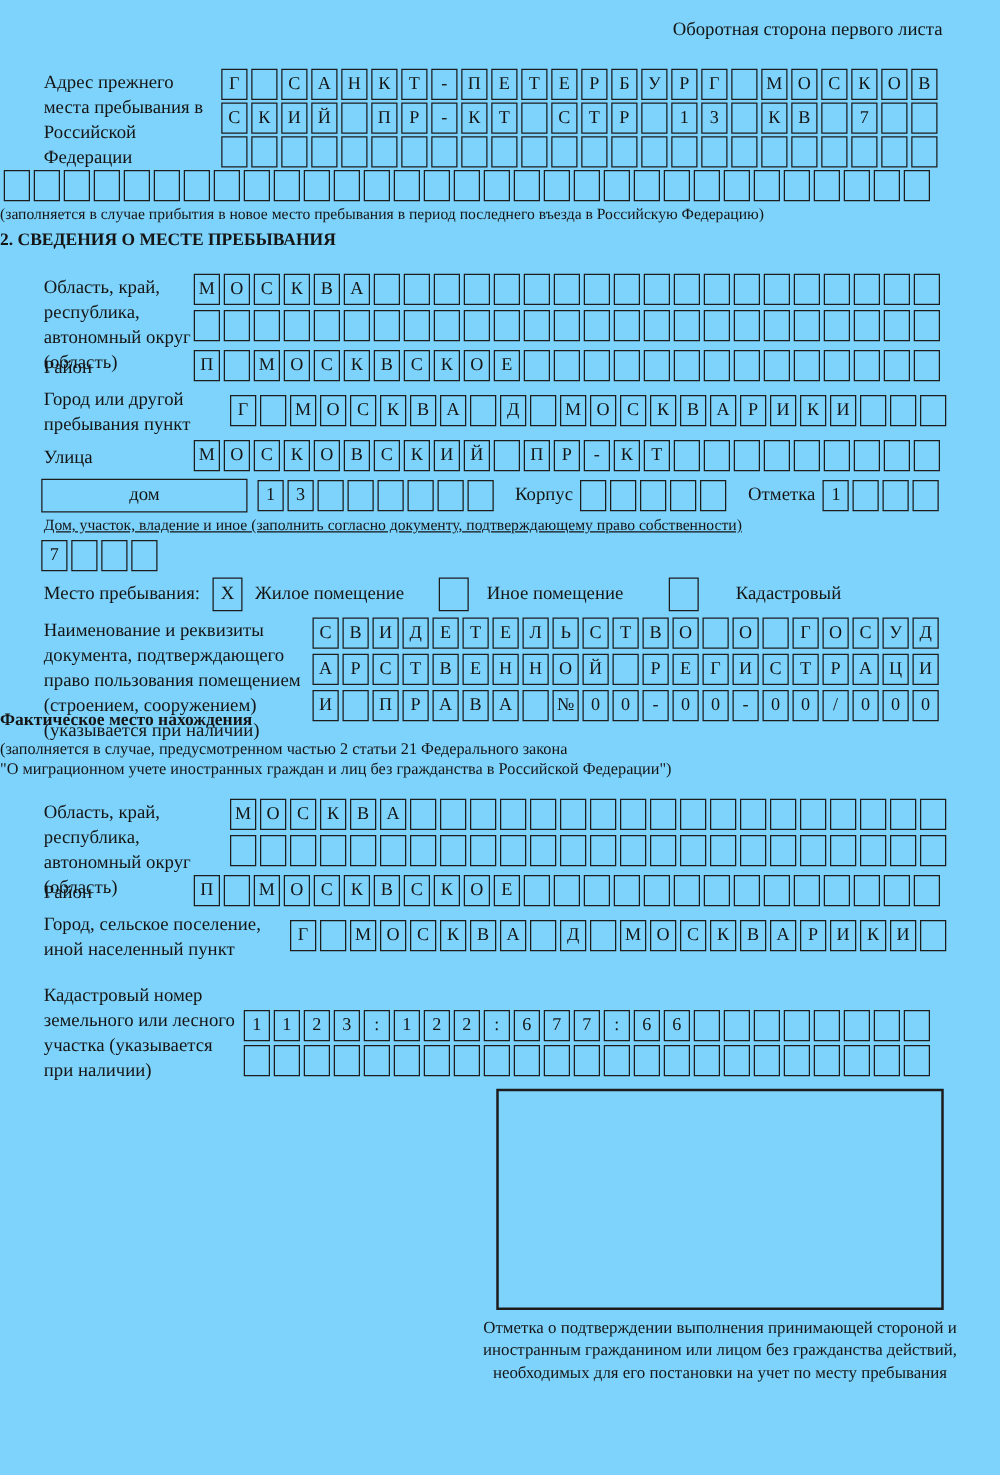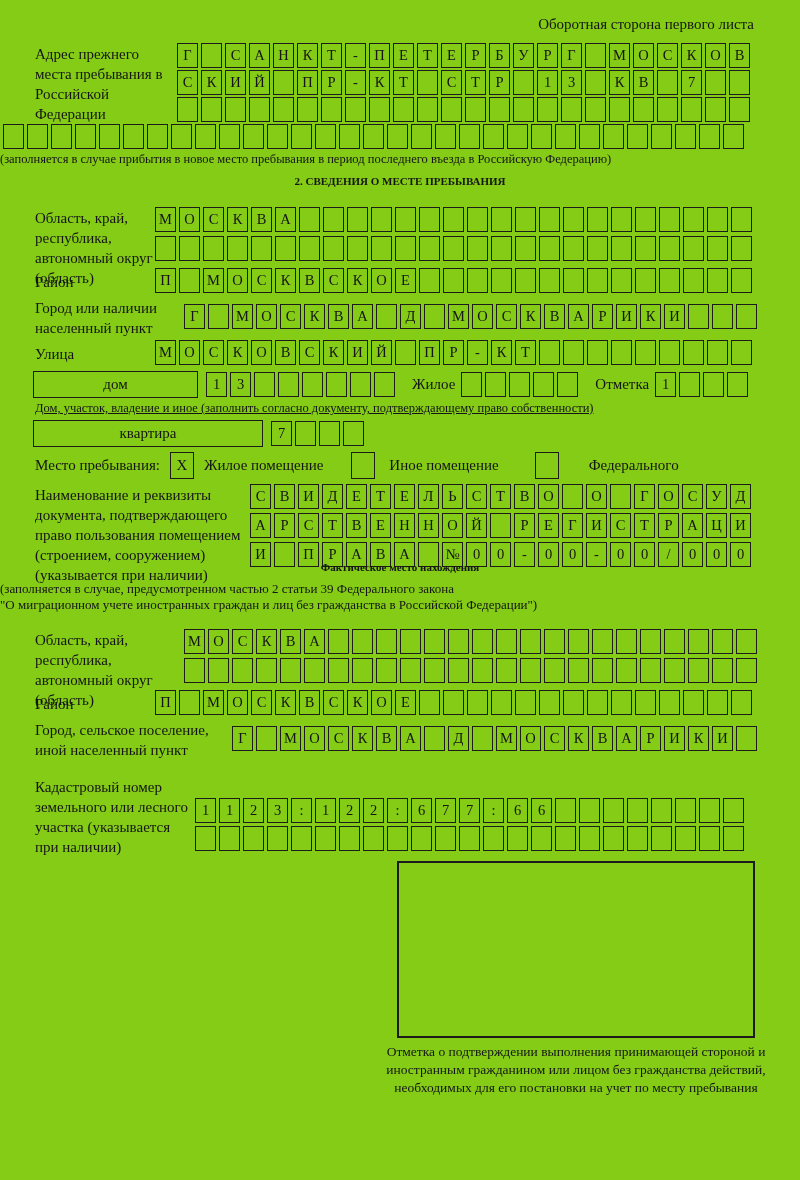--- a/index.html
+++ b/index.html
@@ -1,47 +1,47 @@
 <!DOCTYPE html>
 <html><head>
 <meta charset="utf-8">
 <style>
   html,body{margin:0;padding:0;background:#fff;}
-  .page{position:relative;width:800px;height:1180px;background:#84cc16;color:#151515;
+  .page{position:relative;width:800px;height:1180px;background:#7dd3fc;color:#151515;
         font-family:"Liberation Serif","DejaVu Serif",serif;font-size:15px;overflow:hidden;}
   .hdr{padding-top:16px;padding-right:46px;text-align:right;font-size:15px;}
   .frow{display:flex;align-items:flex-start;padding-left:35px;}
   .flabel{flex:0 0 auto;line-height:20px;padding-top:1px;}
   .boxcol{display:flex;flex-direction:column;}
   .boxrow{display:flex;flex-wrap:nowrap;margin-bottom:2px;}
   .cbox{box-sizing:border-box;flex:0 0 auto;width:21px;height:25px;border:1.7px solid #1c1c1c;
         margin-right:3px;display:inline-flex;align-items:center;justify-content:center;
         font-size:14.5px;line-height:1;}
   .note{font-size:12.5px;line-height:16px;}
   .note-center{}
   .note-left{padding-left:35px;text-decoration:underline;}
-  .h-bold{font-weight:bold;text-align:center;font-size:11px;line-height:20px;}
+  .h-bold{font-weight:bold;font-size:14px;line-height:20px;}
   .namedbox{box-sizing:border-box;border:1.7px solid #1c1c1c;height:27px;display:flex;
             align-items:center;justify-content:center;font-size:15px;flex:0 0 auto;}
   .inline-lbl{line-height:27px;flex:0 0 auto;}
   .ckbox{box-sizing:border-box;width:24px;height:27px;border:1.7px solid #1c1c1c;flex:0 0 auto;
          display:inline-flex;align-items:center;justify-content:center;font-size:15px;}
   .stamp{box-sizing:border-box;width:358px;height:177px;border:2px solid #1c1c1c;}
   .caption{width:382px;text-align:center;font-size:13.5px;line-height:18px;}
   .vcenter{align-items:center;}
   .mt2{margin-top:2px}.mt3{margin-top:16px}.mt4{margin-top:4px}.mt5{margin-top:5px}
 </style>
 </head>
 <body>
 
 <div class="page">
 
   <div class="hdr">Оборотная сторона первого листа</div>
 
-  <div class="frow" style="margin-top:10px">
+  <div class="frow" style="margin-top:22px">
     <div class="flabel" style="width:142px">Адрес прежнего места пребывания в Российской Федерации</div>
     <div class="boxcol">
       <div class="boxrow">
           <span class="cbox">Г</span>
           <span class="cbox"></span>
           <span class="cbox">С</span>
           <span class="cbox">А</span>
           <span class="cbox">Н</span>
           <span class="cbox">К</span>
           <span class="cbox">Т</span>
@@ -239,21 +239,21 @@
         <span class="cbox"></span>
         <span class="cbox"></span>
         <span class="cbox"></span>
         <span class="cbox"></span>
         <span class="cbox"></span>
         <span class="cbox"></span>
       </div>
   </div>
 
   <div class="frow vcenter mt2">
-    <div class="flabel" style="width:149px">Город или наличии населенный пункт</div>
+    <div class="flabel" style="width:149px">Город или другой пребывания пункт</div>
     <div class="boxrow">
         <span class="cbox">Г</span>
         <span class="cbox"></span>
         <span class="cbox">М</span>
         <span class="cbox">О</span>
         <span class="cbox">С</span>
         <span class="cbox">К</span>
         <span class="cbox">В</span>
         <span class="cbox">А</span>
         <span class="cbox"></span>
@@ -311,56 +311,55 @@
     <div class="boxrow" style="margin-bottom:0">
         <span class="cbox">1</span>
         <span class="cbox">3</span>
         <span class="cbox"></span>
         <span class="cbox"></span>
         <span class="cbox"></span>
         <span class="cbox"></span>
         <span class="cbox"></span>
         <span class="cbox"></span>
       </div>
-    <div class="inline-lbl" style="margin:0 6px 0 14px">Жилое</div>
+    <div class="inline-lbl" style="margin:0 6px 0 14px">Корпус</div>
     <div class="boxrow" style="margin-bottom:0">
         <span class="cbox"></span>
         <span class="cbox"></span>
         <span class="cbox"></span>
         <span class="cbox"></span>
         <span class="cbox"></span>
       </div>
     <div class="inline-lbl" style="margin:0 6px 0 14px">Отметка</div>
     <div class="boxrow" style="margin-bottom:0">
         <span class="cbox">1</span>
         <span class="cbox"></span>
         <span class="cbox"></span>
         <span class="cbox"></span>
       </div>
   </div>
   <div class="note note-left mt2">Дом, участок, владение и иное (заполнить согласно документу, подтверждающему право собственности)</div>
 
   <div class="frow vcenter mt4" style="padding-left:33px">
-    <div class="namedbox" style="width:230px;margin-right:8px">квартира</div>
     <div class="boxrow" style="margin-bottom:0">
         <span class="cbox">7</span>
         <span class="cbox"></span>
         <span class="cbox"></span>
         <span class="cbox"></span>
       </div>
   </div>
 
   <div class="frow vcenter mt5">
     <div class="inline-lbl">Место пребывания:</div>
     <span class="ckbox" style="margin-left:10px">X</span>
     <div class="inline-lbl" style="margin-left:10px">Жилое помещение</div>
     <span class="ckbox" style="margin-left:28px"></span>
     <div class="inline-lbl" style="margin-left:14px">Иное помещение</div>
     <span class="ckbox" style="margin-left:36px"></span>
-    <div class="inline-lbl" style="margin-left:30px">Федерального</div>
+    <div class="inline-lbl" style="margin-left:30px">Кадастровый</div>
   </div>
 
   <div class="frow mt5">
     <div class="flabel" style="width:215px">Наименование и реквизиты документа, подтверждающего право пользования помещением (строением, сооружением) (указывается при наличии)</div>
     <div class="boxcol">
       <div class="boxrow" style="margin-bottom:4px">
           <span class="cbox">С</span>
           <span class="cbox">В</span>
           <span class="cbox">И</span>
           <span class="cbox">Д</span>
@@ -425,21 +424,21 @@
           <span class="cbox">0</span>
           <span class="cbox">/</span>
           <span class="cbox">0</span>
           <span class="cbox">0</span>
           <span class="cbox">0</span>
         </div>
     </div>
   </div>
 
   <div class="h-bold" style="margin-top:-28px">Фактическое место нахождения</div>
-  <div class="note note-center mt4" style="font-size:13px">(заполняется в случае, предусмотренном частью 2 статьи 39 Федерального закона</div>
+  <div class="note note-center mt4" style="font-size:13px">(заполняется в случае, предусмотренном частью 2 статьи 21 Федерального закона</div>
   <div class="note note-center" style="font-size:13px">"О миграционном учете иностранных граждан и лиц без гражданства в Российской Федерации")</div>
 
   <div class="frow mt3">
     <div class="flabel" style="width:149px">Область, край, республика, автономный округ (область)</div>
     <div class="boxcol">
       <div class="boxrow" style="margin-bottom:4px">
           <span class="cbox">М</span>
           <span class="cbox">О</span>
           <span class="cbox">С</span>
           <span class="cbox">К</span>

